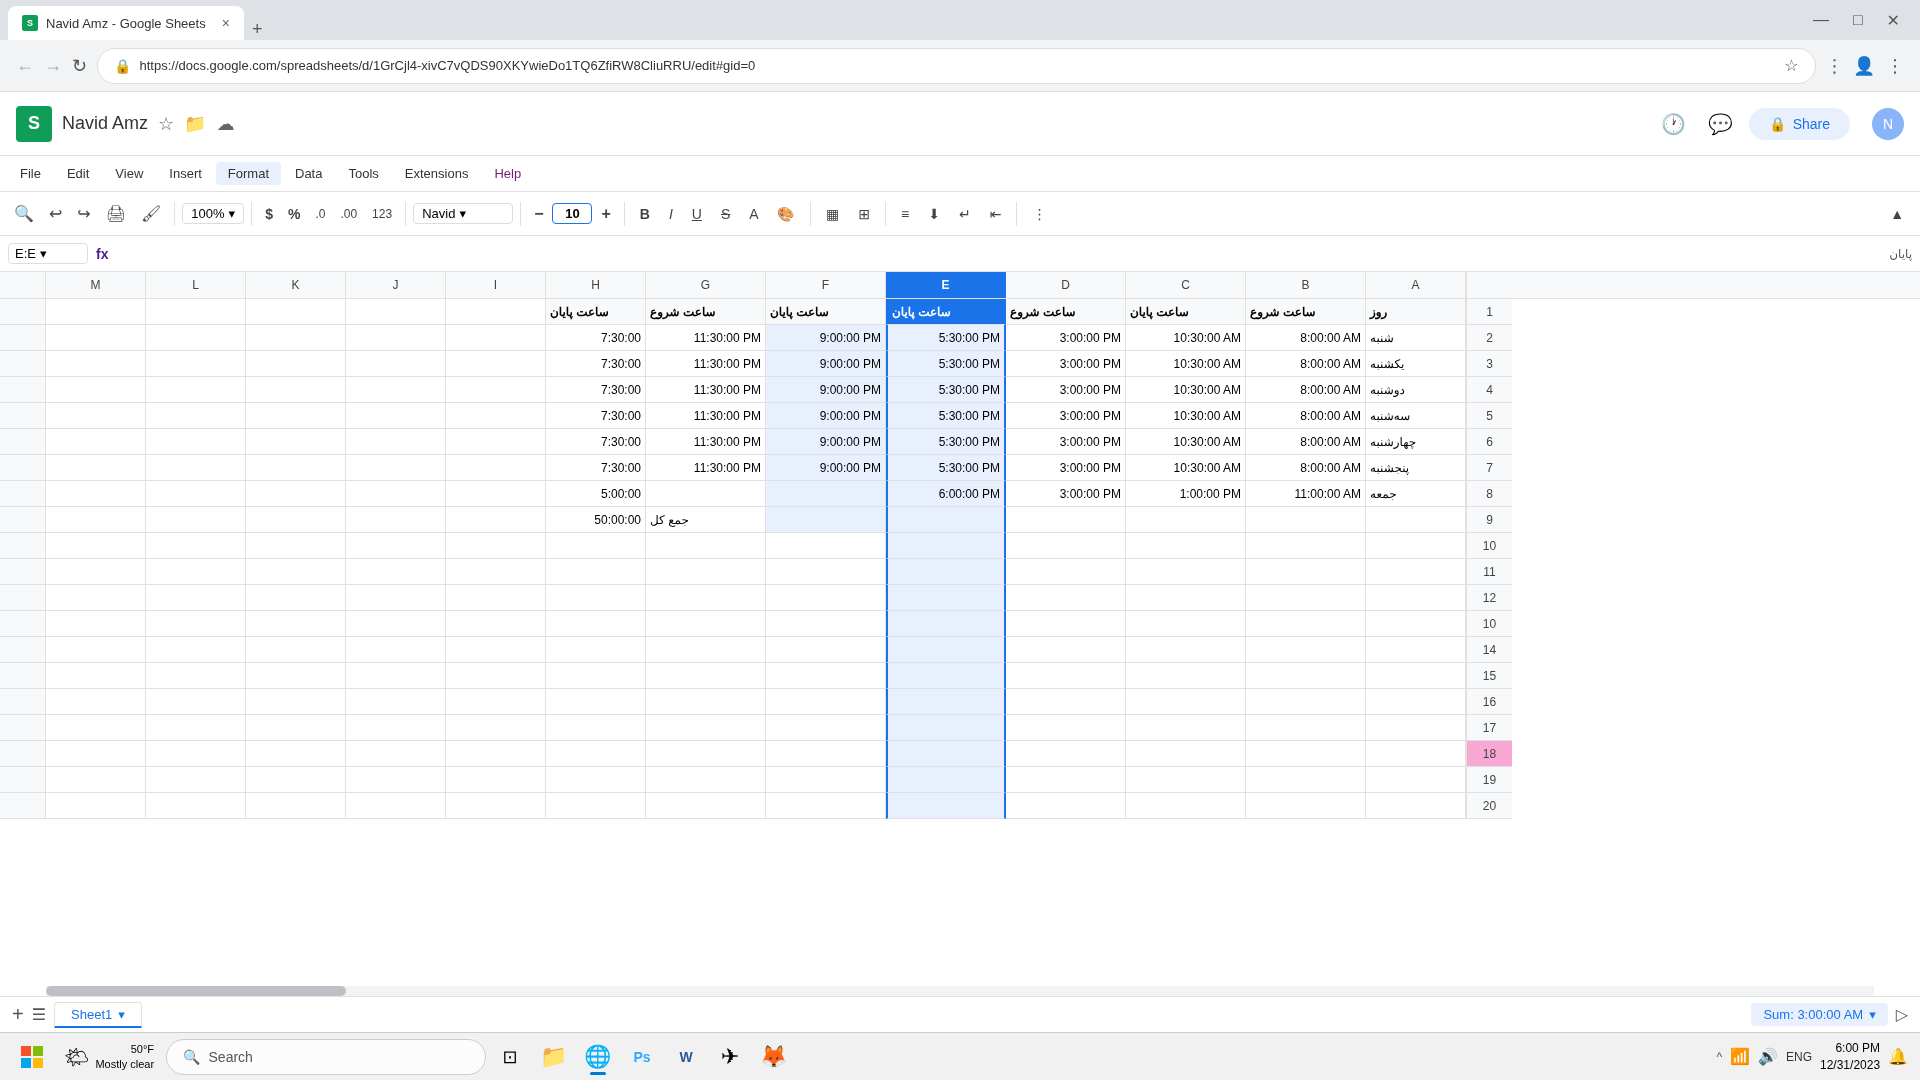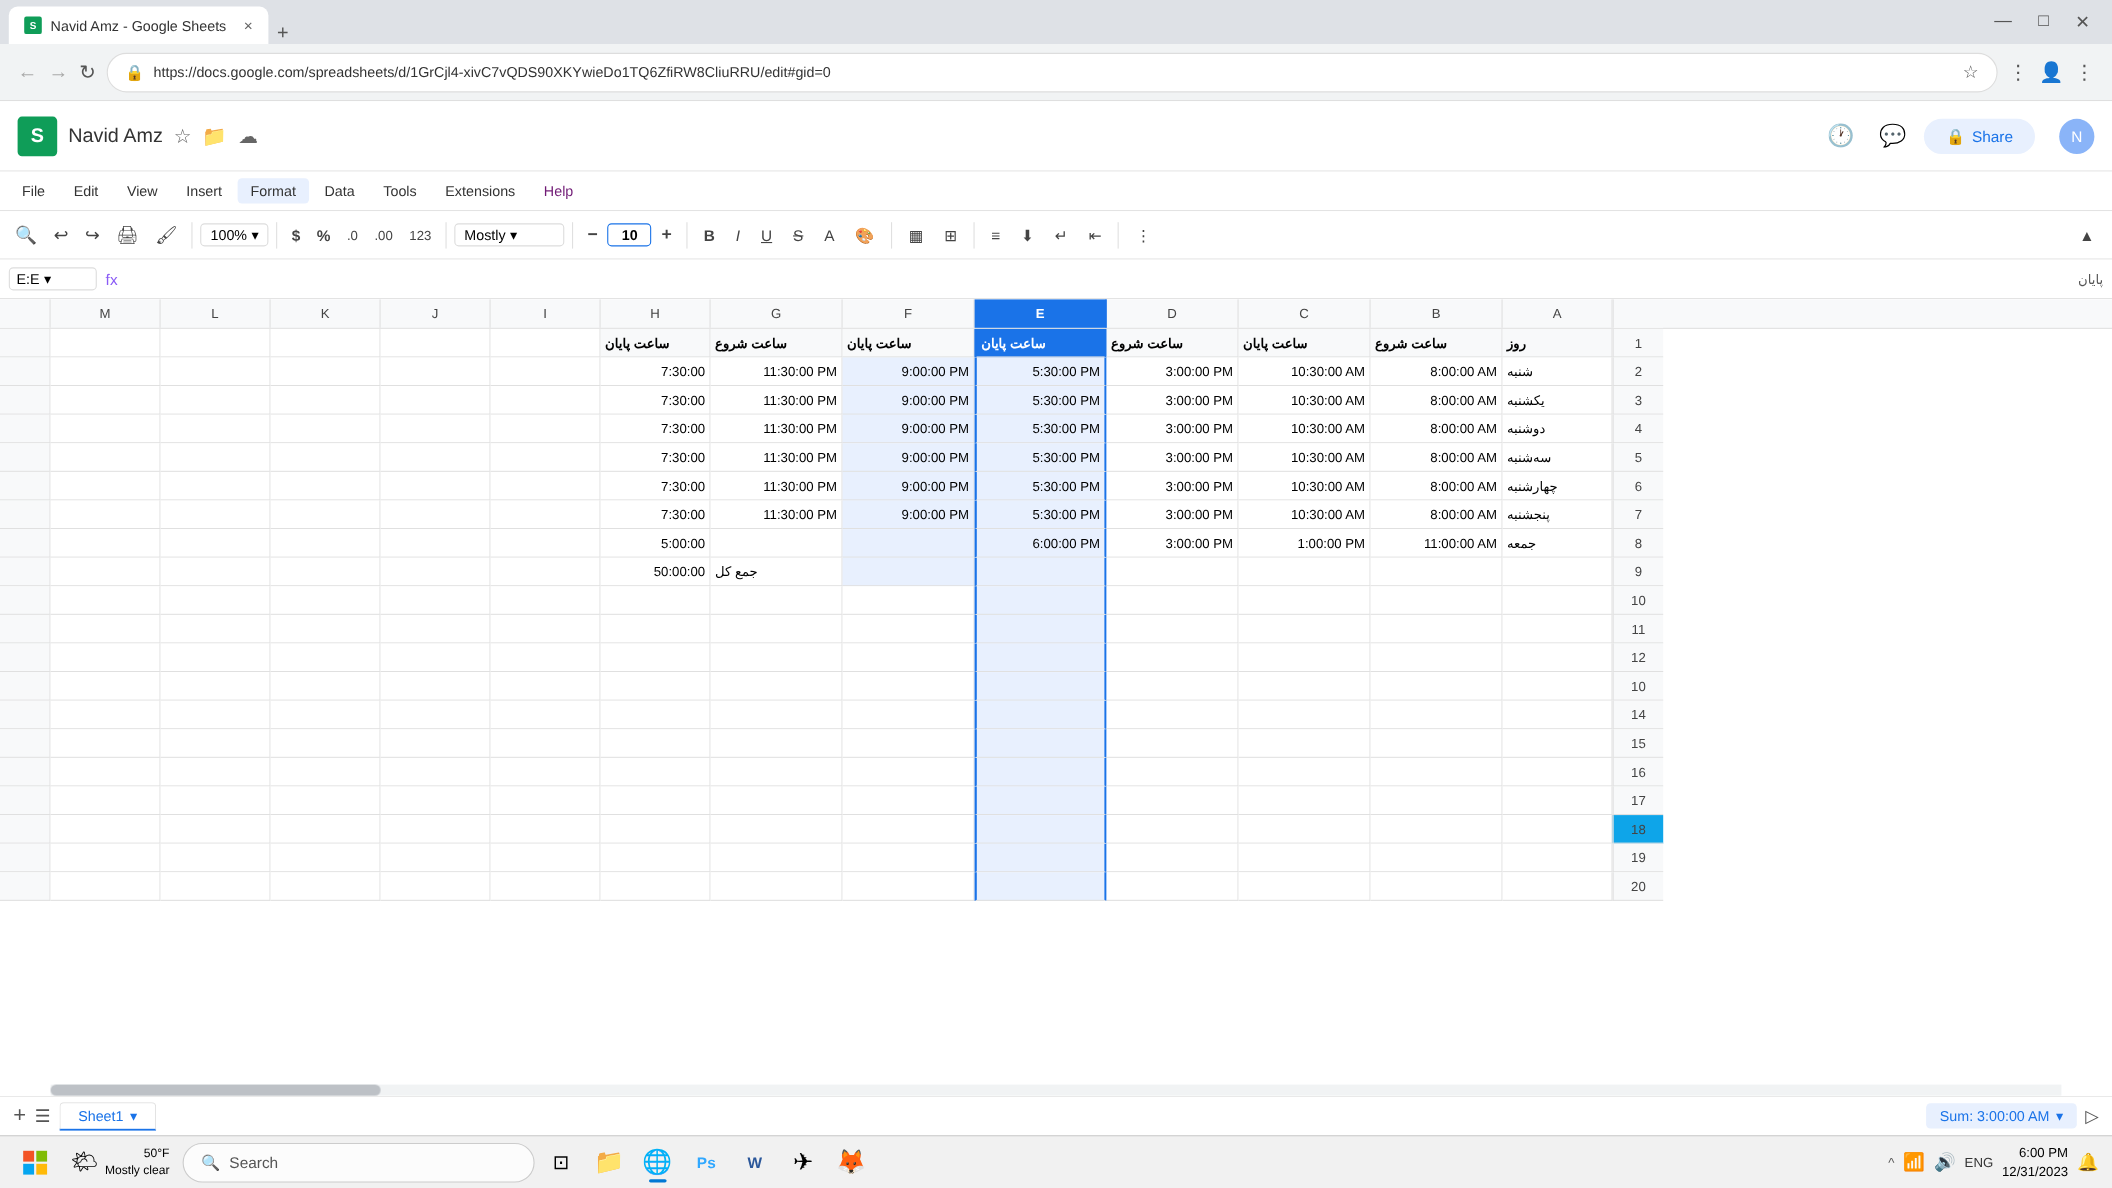--- a/index.html
+++ b/index.html
@@ -78,21 +78,21 @@
     <span>▾</span>
   </div>
   <div style="width:1px;background:#e0e0e0;height:24px;margin:0 4px;"></div>
   <button style="background:none;border:none;padding:4px 6px;cursor:pointer;border-radius:4px;color:#444;font-size:14px;font-weight:bold;">$</button>
   <button style="background:none;border:none;padding:4px 6px;cursor:pointer;border-radius:4px;color:#444;font-size:14px;font-weight:bold;">%</button>
   <button style="background:none;border:none;padding:4px 6px;cursor:pointer;border-radius:4px;color:#444;font-size:12px;">.0</button>
   <button style="background:none;border:none;padding:4px 6px;cursor:pointer;border-radius:4px;color:#444;font-size:12px;">.00</button>
   <button style="background:none;border:none;padding:4px 6px;cursor:pointer;border-radius:4px;color:#444;font-size:12px;">123</button>
   <div style="width:1px;background:#e0e0e0;height:24px;margin:0 4px;"></div>
   <div style="border:1px solid #ddd;border-radius:4px;padding:2px 8px;font-size:13px;background:#fff;min-width:100px;cursor:pointer;display:flex;align-items:center;gap:4px;">
-    <span>Mostly</span>
+    <span>Navid</span>
     <span>▾</span>
   </div>
   <div style="width:1px;background:#e0e0e0;height:24px;margin:0 4px;"></div>
   <button style="background:none;border:none;padding:4px 6px;cursor:pointer;color:#444;font-size:16px;font-weight:bold;">−</button>
   <div style="border:1px solid #1a73e8;border-radius:4px;width:40px;text-align:center;padding:2px 4px;font-size:13px;background:#fff;font-weight:bold;cursor:pointer;">
     <span>10</span>
   </div>
   <button style="background:none;border:none;padding:4px 6px;cursor:pointer;color:#444;font-size:16px;font-weight:bold;">+</button>
   <div style="width:1px;background:#e0e0e0;height:24px;margin:0 4px;"></div>
   <button style="background:none;border:none;padding:4px 8px;cursor:pointer;border-radius:4px;color:#444;font-size:14px;font-weight:bold;">B</button>
@@ -112,21 +112,21 @@
   <div style="width:1px;background:#e0e0e0;height:24px;margin:0 4px;"></div>
   <button style="background:none;border:none;padding:4px 8px;cursor:pointer;border-radius:4px;color:#444;font-size:14px;">⋮</button>
   <button style="background:none;border:none;padding:4px 8px;cursor:pointer;border-radius:4px;color:#444;font-size:14px;margin-left:auto;">▲</button>
 </div>
 
 <div style="background:#fff;height:36px;display:flex;align-items:center;padding:0 8px;gap:8px;border-bottom:1px solid #e0e0e0;">
   <div style="border:1px solid #ddd;border-radius:4px;width:80px;text-align:center;padding:2px 6px;font-size:13px;display:flex;align-items:center;gap:4px;">
     <span>E:E</span>
     <span>▾</span>
   </div>
-  <span style="color:#8b5cf6;font-size:14px;font-weight:400;">fx</span>
+  <span style="color:#4c1d95;font-size:14px;font-weight:700;">fx</span>
   <input style="flex: 1 1 0%; border: none; font-size: 13px; outline: none; padding: 2px 8px;" value="">
 
   <span style="color:#555;font-size:12px;direction:rtl;">پایان</span>
 </div>
 
 <div style="background:#fff;overflow:hidden;">
 
   <div style="display:flex;background:#f8f9fa;border-bottom:1px solid #e0e0e0;">
     <div style="width:46px;min-width:46px;border-right:1px solid #e0e0e0;background:#f8f9fa;height:26px;"></div>
 
@@ -465,21 +465,21 @@
           <div style="width: 100px; min-width: 100px; border-right: 1px solid rgb(224, 224, 224); border-bottom: 1px solid rgb(224, 224, 224); background: rgb(255, 255, 255);"></div>
           <div style="width: 100px; min-width: 100px; border-right: 1px solid rgb(224, 224, 224); border-bottom: 1px solid rgb(224, 224, 224); background: rgb(255, 255, 255);"></div>
           <div style="width: 100px; min-width: 100px; border-right: 1px solid rgb(224, 224, 224); border-bottom: 1px solid rgb(224, 224, 224); background: rgb(255, 255, 255);"></div>
           <div style="width: 120px; min-width: 120px; border-right: 1px solid rgb(224, 224, 224); border-bottom: 1px solid rgb(224, 224, 224); background: rgb(255, 255, 255);"></div>
           <div style="width: 120px; min-width: 120px; border-right: 1px solid rgb(224, 224, 224); border-bottom: 1px solid rgb(224, 224, 224); background: rgb(255, 255, 255);"></div>
           <div style="width: 120px; min-width: 120px; border-right: 2px solid rgb(26, 115, 232); border-left: 2px solid rgb(26, 115, 232); border-bottom: 1px solid rgb(224, 224, 224); background: rgb(232, 240, 254);"></div>
           <div style="width: 120px; min-width: 120px; border-right: 1px solid rgb(224, 224, 224); border-bottom: 1px solid rgb(224, 224, 224); background: rgb(255, 255, 255);"></div>
           <div style="width: 120px; min-width: 120px; border-right: 1px solid rgb(224, 224, 224); border-bottom: 1px solid rgb(224, 224, 224); background: rgb(255, 255, 255);"></div>
           <div style="width: 120px; min-width: 120px; border-right: 1px solid rgb(224, 224, 224); border-bottom: 1px solid rgb(224, 224, 224); background: rgb(255, 255, 255);"></div>
           <div style="width: 100px; min-width: 100px; border-right: 1px solid rgb(224, 224, 224); border-bottom: 1px solid rgb(224, 224, 224); background: rgb(255, 255, 255);"></div>
-          <div style="min-width: 46px; width: 46px; border-left: 1px solid rgb(224, 224, 224); border-bottom: 1px solid rgb(224, 224, 224); background: #0ea5e9; display: flex; align-items: center; justify-content: center; font-size: 12px; color: rgb(68, 68, 68);">18</div>
+          <div style="min-width: 46px; width: 46px; border-left: 1px solid rgb(224, 224, 224); border-bottom: 1px solid rgb(224, 224, 224); background: #f9a8d4; display: flex; align-items: center; justify-content: center; font-size: 12px; color: rgb(68, 68, 68);">18</div>
         </div>
         <div style="display: flex; height: 26px;">
           <div style="width: 46px; min-width: 46px; border-right: 1px solid rgb(224, 224, 224); border-bottom: 1px solid rgb(224, 224, 224); background: rgb(248, 249, 250);"></div>
           <div style="width: 100px; min-width: 100px; border-right: 1px solid rgb(224, 224, 224); border-bottom: 1px solid rgb(224, 224, 224); background: rgb(255, 255, 255);"></div>
           <div style="width: 100px; min-width: 100px; border-right: 1px solid rgb(224, 224, 224); border-bottom: 1px solid rgb(224, 224, 224); background: rgb(255, 255, 255);"></div>
           <div style="width: 100px; min-width: 100px; border-right: 1px solid rgb(224, 224, 224); border-bottom: 1px solid rgb(224, 224, 224); background: rgb(255, 255, 255);"></div>
           <div style="width: 100px; min-width: 100px; border-right: 1px solid rgb(224, 224, 224); border-bottom: 1px solid rgb(224, 224, 224); background: rgb(255, 255, 255);"></div>
           <div style="width: 100px; min-width: 100px; border-right: 1px solid rgb(224, 224, 224); border-bottom: 1px solid rgb(224, 224, 224); background: rgb(255, 255, 255);"></div>
           <div style="width: 100px; min-width: 100px; border-right: 1px solid rgb(224, 224, 224); border-bottom: 1px solid rgb(224, 224, 224); background: rgb(255, 255, 255);"></div>
           <div style="width: 120px; min-width: 120px; border-right: 1px solid rgb(224, 224, 224); border-bottom: 1px solid rgb(224, 224, 224); background: rgb(255, 255, 255);"></div>

